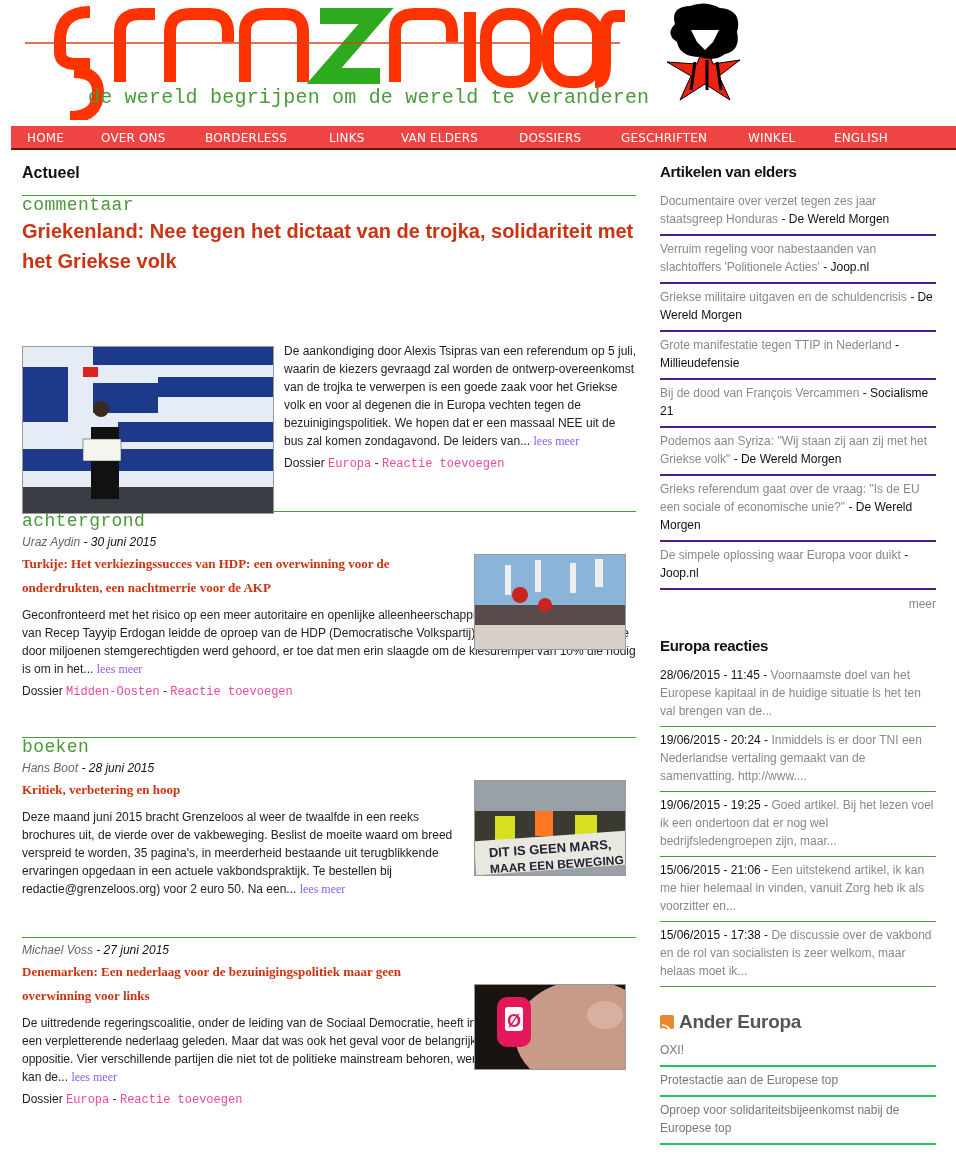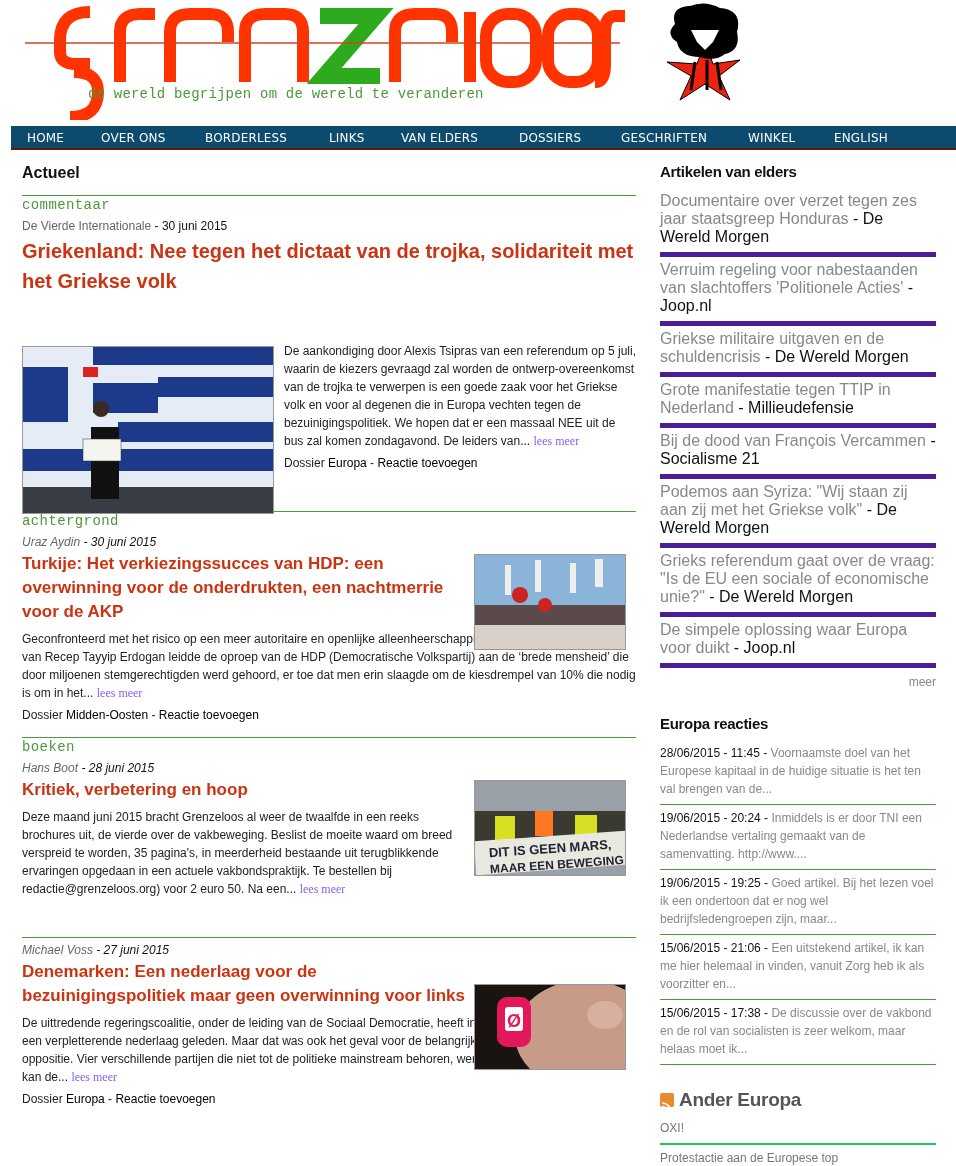--- a/index.html
+++ b/index.html
@@ -3,48 +3,48 @@
 <meta charset="utf-8">
 <style>
   * { box-sizing: border-box; margin: 0; padding: 0; }
   html, body { width: 956px; height: 1166px; overflow: hidden; background: #fff; }
   body { font-family: "Liberation Sans", sans-serif; color: #222; position: relative; }
 
   
   .header { position: absolute; left: 0; top: 0; width: 956px; height: 126px; }
   .logo { position: absolute; left: 20px; top: 2px; width: 610px; height: 118px; }
   .logo svg { width: 610px; height: 118px; }
-  .tagline { position: absolute; left: 88px; top: 86px; font-family: "Liberation Mono", monospace; font-size: 14px; color: #4a9a3a; letter-spacing: 0.2px; }
+  .tagline { position: absolute; left: 88px; top: 86px; font-family: "Liberation Mono", monospace; font-size: 20px; color: #4a9a3a; letter-spacing: 0.2px; }
   .mascot { position: absolute; left: 655px; top: 2px; width: 100px; height: 100px; }
 
   
-  .nav { position: absolute; left: 11px; top: 126px; width: 945px; height: 24px; background: #0c4a6e; border-bottom: 2px solid #6a1800; display: flex; align-items: center; padding-left: 16px; }
+  .nav { position: absolute; left: 11px; top: 126px; width: 945px; height: 24px; background: #ef4444; border-bottom: 2px solid #6a1800; display: flex; align-items: center; padding-left: 16px; }
   .nav a { color: #fff; font-size: 14px; text-decoration: none; margin-right: 34px; letter-spacing: 0.2px; white-space: nowrap; font-family: "DejaVu Sans", sans-serif; font-size: 13px; transform: scaleX(0.92); transform-origin: left center; }
 
   
   .main { position: absolute; left: 22px; top: 158px; width: 614px; }
   .section-title { font-size: 16px; font-weight: bold; color: #111; height: 38px; line-height: 30px; border-bottom: 1px solid #4a9a3a; }
   .article { position: relative; border-bottom: 1px solid #4a9a3a; }
-  .category { font-family: "Liberation Mono", monospace; font-size: 14px; color: #4a9a3a; height: 18px; line-height: 18px; letter-spacing: 0.4px; }
+  .category { font-family: "Liberation Mono", monospace; font-size: 18px; color: #4a9a3a; height: 18px; line-height: 18px; letter-spacing: 0.4px; }
   .meta { font-size: 12px; color: #111; margin-top: 4px; height: 16px; line-height: 16px; }
   .meta .author { color: #666; }
   .meta.italic { font-style: italic; }
   .title { color: #cc3311; font-weight: bold; line-height: 30px; }
   .title.big { font-size: 20px; margin-top: 2px; }
-  .title.mid { font-size: 17px; line-height: 24px; margin-top: 2px; }
+  .title.mid { font-size: 13px; line-height: 24px; margin-top: 2px; font-family: Liberation Serif, serif; }
   .body-text { font-size: 12px; line-height: 18px; color: #222; }
   .readmore { color: #8b5cf6; font-family: Liberation Serif, serif; }
   .dossier { font-size: 12px; color: #222; line-height: 18px; margin-top: 4px; }
-  .dossier .gray { color: #000000; }
+  .dossier .gray { color: #ec4899; font-family: Liberation Mono, monospace; }
   .thumb { position: absolute; overflow: hidden; border: 1px solid #999; }
 
   
   .sidebar { position: absolute; left: 660px; top: 158px; width: 276px; }
   .side-title { font-size: 15px; font-weight: bold; color: #111; height: 30px; line-height: 28px; letter-spacing: -0.3px; }
-  .elders-item { font-size: 16px; line-height: 18px; color: #888; padding: 4px 0 6px 0; border-bottom: 5px solid #4c1d95; }
+  .elders-item { font-size: 12px; line-height: 18px; color: #888; padding: 4px 0 6px 0; border-bottom: 2px solid #4c1d95; }
   .elders-item .src { color: #111; }
   .more { text-align: right; font-size: 12px; color: #888; height: 28px; line-height: 28px; }
   .reactie { font-size: 12px; line-height: 18px; color: #888; padding: 4px 0 6px 0; border-bottom: 1px solid #4a9a3a; }
   .reactie .dt { color: #111; text-align: center; }
   .rss-title { font-size: 19px; font-weight: bold; color: #555; height: 30px; line-height: 30px; display: flex; align-items: center; letter-spacing: -0.3px; }
   .rss-icon { width: 14px; height: 14px; background: #e98a2c; border-radius: 2px; margin-right: 5px; position: relative; overflow: hidden; }
   .rss-item { font-size: 12px; line-height: 18px; color: #777; padding: 4px 0 6px 0; border-bottom: 2px solid #22c55e; }
 </style>
 </head>
 <body>
@@ -98,24 +98,20 @@
   <a>GESCHRIFTEN</a>
   <a>WINKEL</a>
   <a>ENGLISH</a>
 </nav>
 
 <div class="main">
   <div class="section-title">Actueel</div>
 
   <div class="article" style="height:316px;">
     <div class="category">commentaar</div>
-    <div class="meta">
-      <span class="author">De Vierde Internationale</span>
-      <span>- 30 juni 2015</span>
-    </div>
     <div class="title big">Griekenland: Nee tegen het dictaat van de trojka, solidariteit met het Griekse volk</div>
     <div class="thumb" style="left:0; top:150px; width:252px; height:168px; background:#e8eef6;">
       <svg width="252" height="168" viewBox="0 0 252 168">
         <rect width="252" height="168" fill="#e6ecf5"></rect>
         <rect x="0" y="20" width="45" height="55" fill="#1d3a8a"></rect>
         <rect x="70" y="0" width="182" height="18" fill="#1d3a8a"></rect>
         <rect x="135" y="30" width="117" height="20" fill="#1d3a8a"></rect>
         <rect x="70" y="36" width="65" height="30" fill="#1d3a8a"></rect>
         <rect x="95" y="75" width="157" height="20" fill="#1d3a8a"></rect>
         <rect x="0" y="102" width="252" height="22" fill="#1d3a8a"></rect>

